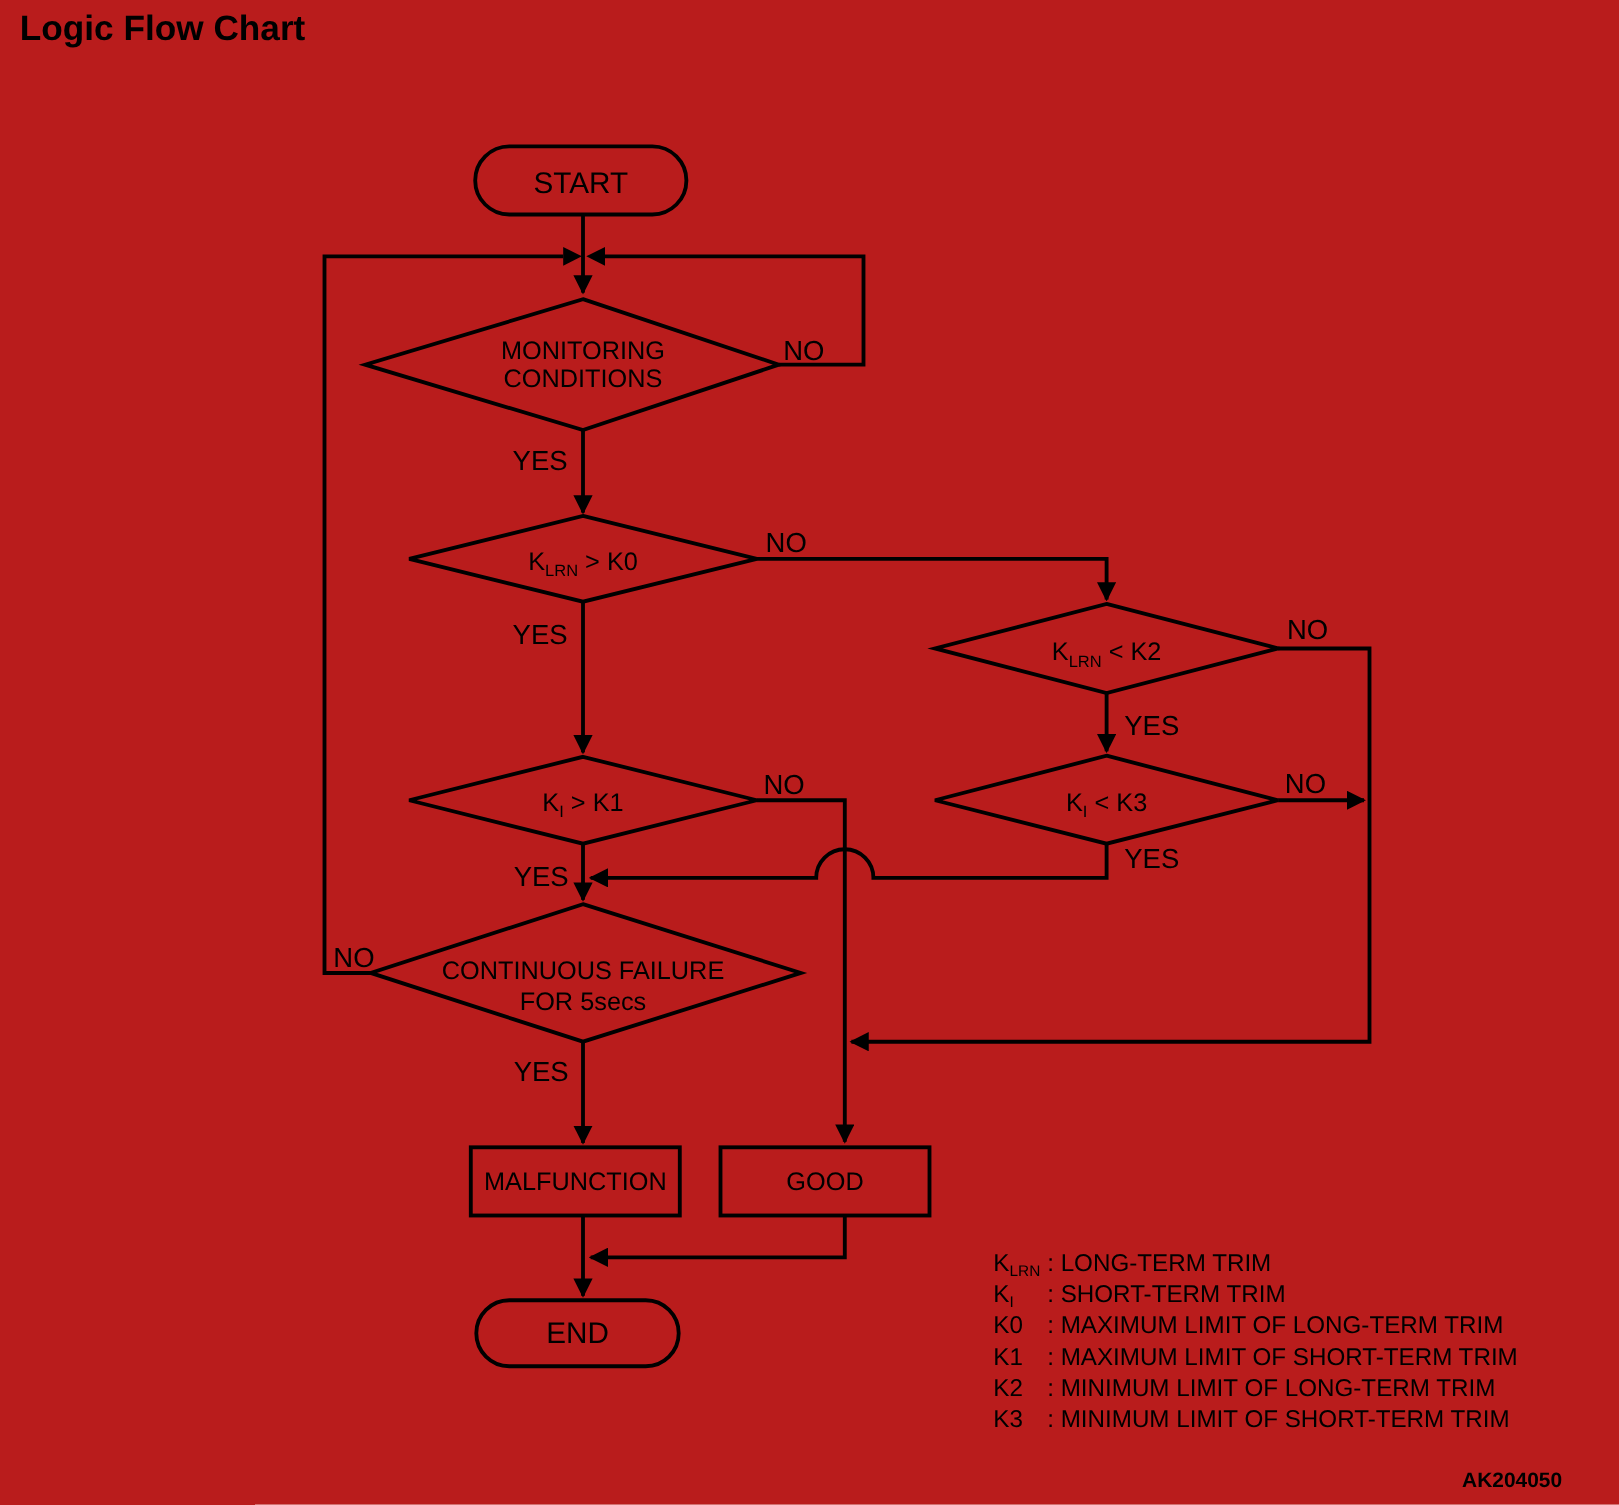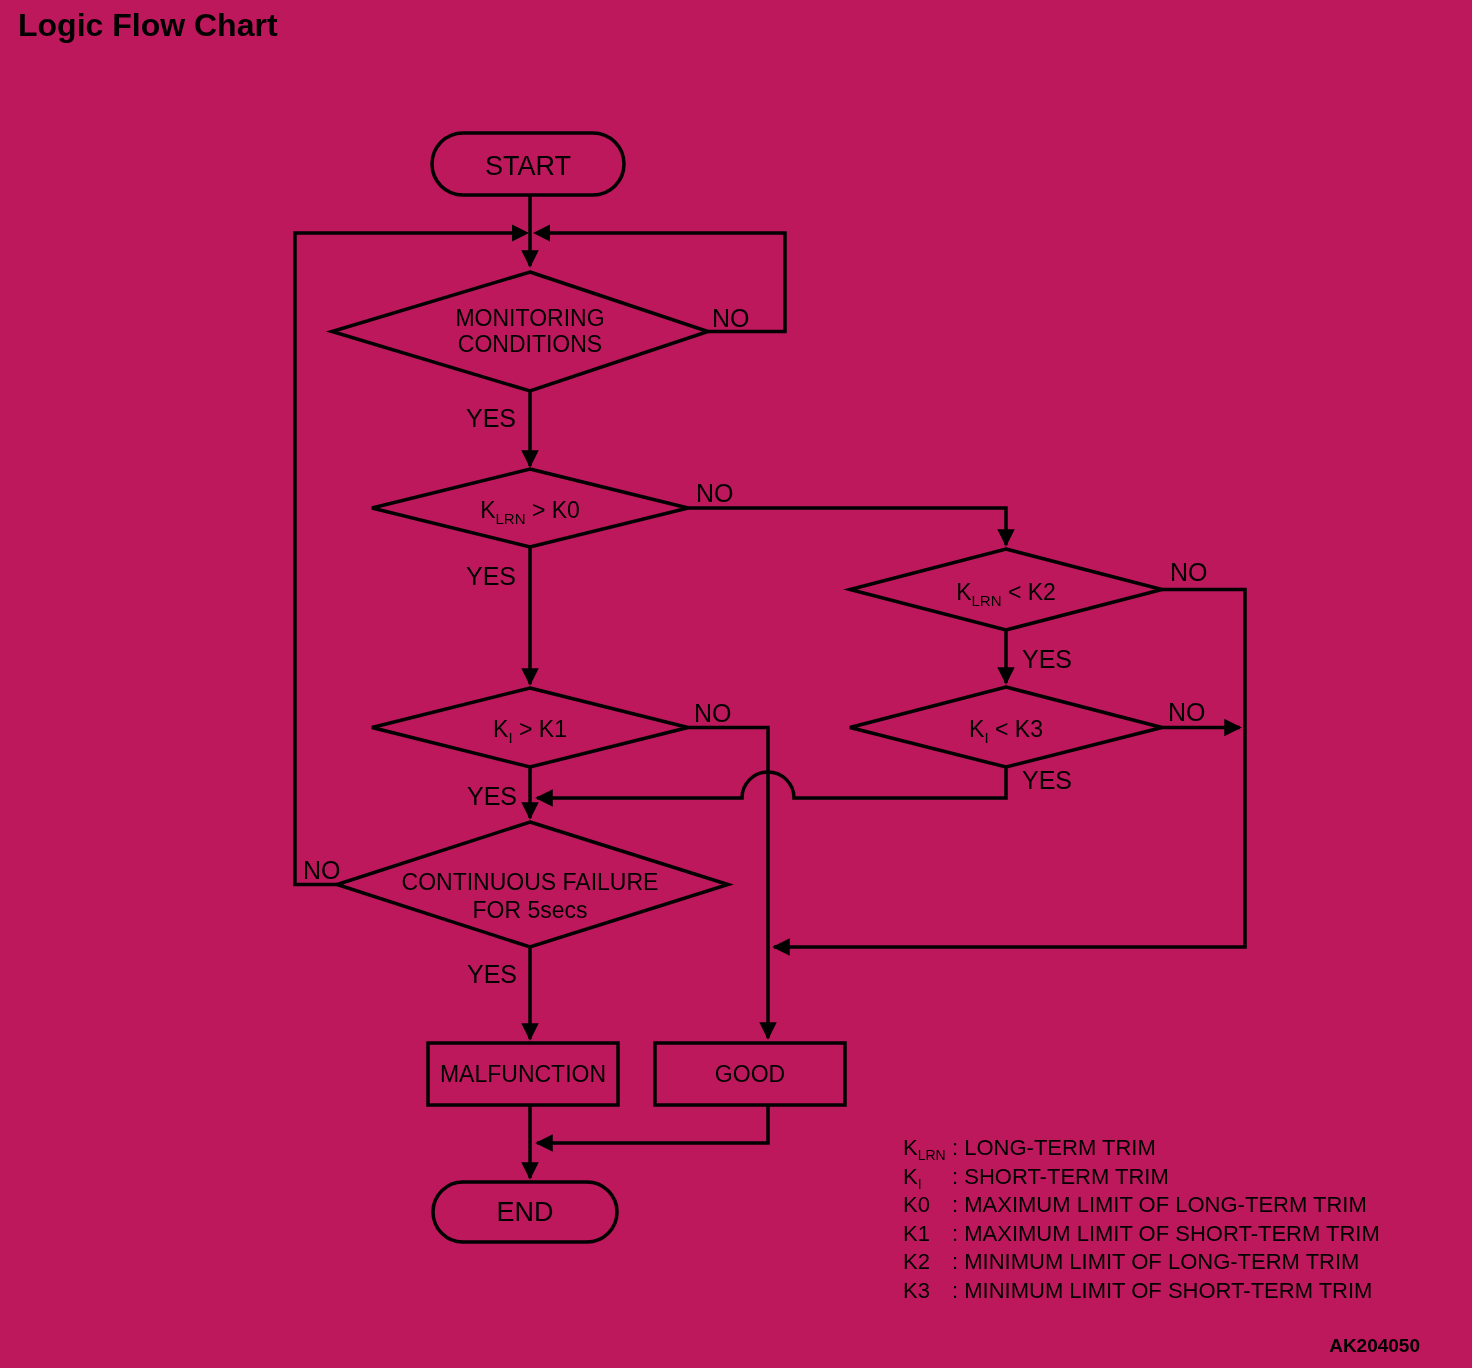--- a/index.html
+++ b/index.html
@@ -1,20 +1,20 @@
 <!DOCTYPE html>
 <html><head>
 <meta charset="utf-8">
 <style>
   html, body { margin: 0; padding: 0; background: #ffffff; }
   .page {
     position: relative;
     width: 1472px;
     height: 1368px;
-    background: #be185d;
+    background: #b91c1c;
     font-family: "Liberation Sans", sans-serif;
   }
   svg { display: block; }
   svg text {
     font-family: "Liberation Sans", sans-serif;
     fill: #000000;
     font-size: 23px;
   }
   .title { font-size: 32px; font-weight: bold; }
   .node-label { font-size: 23px; }

